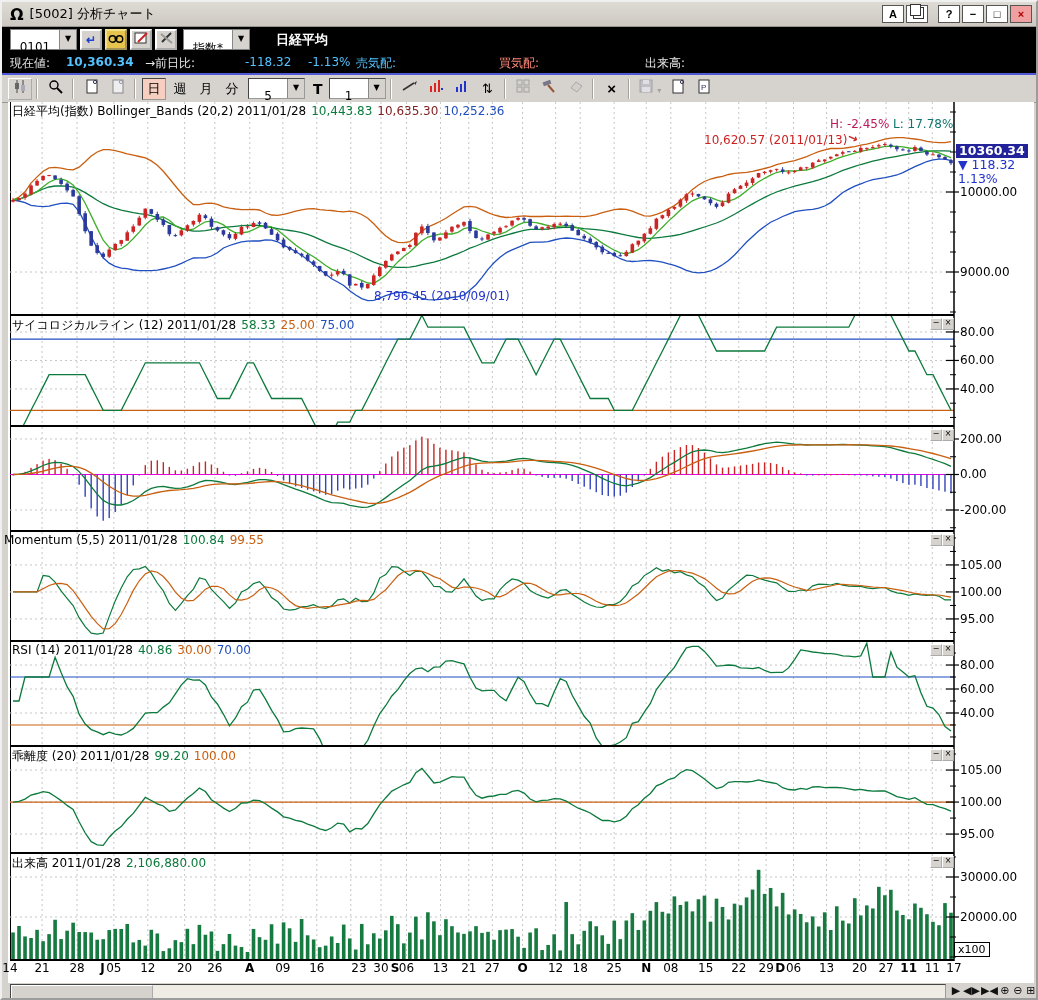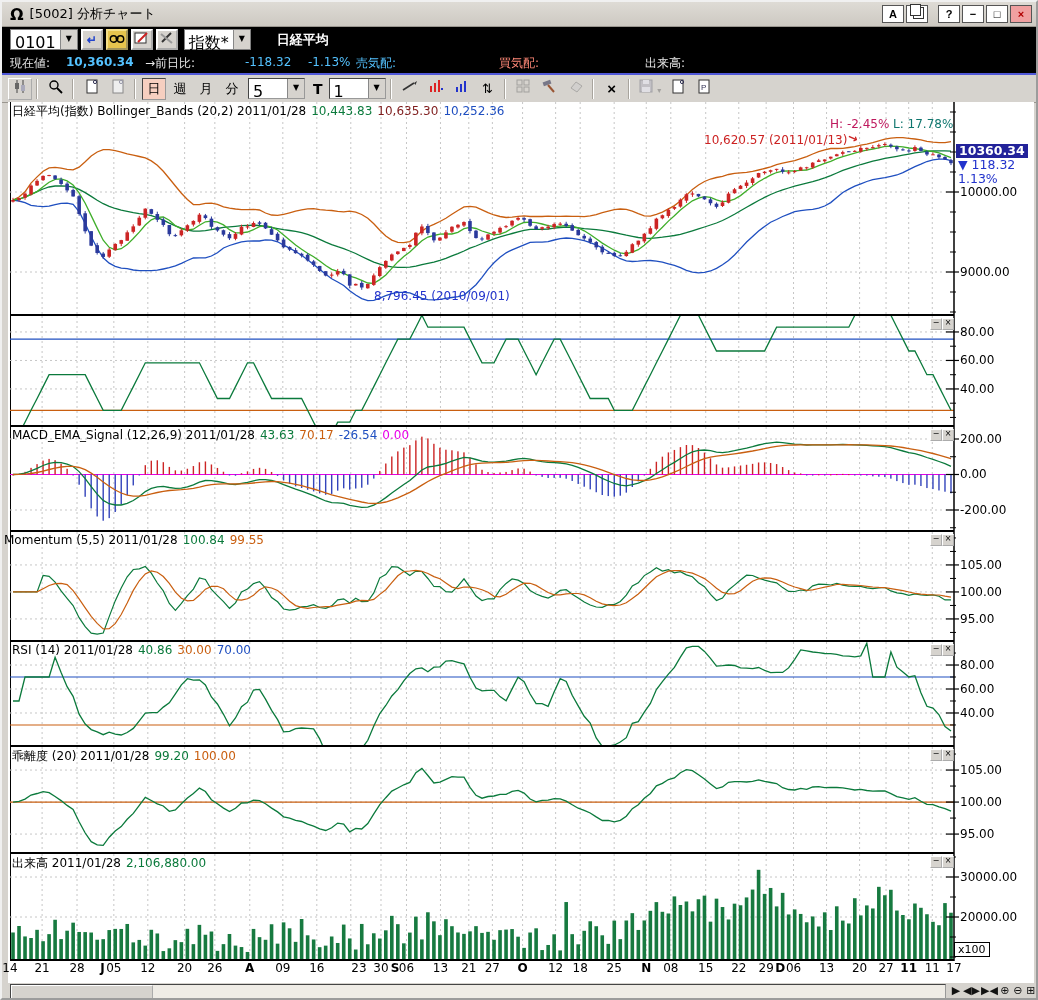--- a/index.html
+++ b/index.html
@@ -14,21 +14,21 @@
   .tb-buttons{position:absolute;right:4px;top:3px;display:flex;}
   .tbtn{width:22px;height:18px;margin-left:2px;background:#fff;border:1px solid #555;
     font-size:11px;font-weight:bold;line-height:15px;text-align:center;padding:0;cursor:default;}
   .tbtn.gap{margin-left:10px;}
   .tbtn.close{background:#f0a0a0;color:#b00000;}
   .copy-ic{display:inline-block;width:9px;height:10px;border:1px solid #333;position:relative;top:1px;left:1px;background:#fff;}
   .copy-ic:before{content:"";position:absolute;left:-4px;top:-4px;width:9px;height:10px;border:1px solid #333;background:#fff;}
   
   .toolbar1{position:absolute;left:0;top:25px;width:100%;height:25px;background:#000;display:flex;align-items:center;}
   .combo{display:flex;height:19px;background:#fff;border:1px solid #808080;margin-left:8px;}
-  .combo-val{padding:3px 4px;font-size:16px;min-width:40px;}
+  .combo-val{padding:10px 4px;font-size:12px;min-width:40px;text-align:center;}
   .combo-btn{width:16px;background:#d6d3ce;border-left:1px solid #888;font-size:8px;text-align:center;line-height:17px;color:#000;}
   .sbtn{width:22px;height:21px;margin-left:3px;background:#d6d3ce;border:2px outset #fff;padding:0;text-align:center;font-size:12px;line-height:16px;}
   .sbtn.gold{background:#e6c44e;border-color:#f5e08a;}
   .symbol-name{color:#fff;font-weight:bold;font-size:13px;margin-left:26px;}
   
   .statusbar{position:absolute;left:0;top:50px;width:100%;height:21px;background:#000;font-size:12px;}
   .statusbar span{position:absolute;top:3px;white-space:pre;}
   .st-white{color:#e8e8e8;} .st-cyan{color:#54c2ff;} .st-cyanb{color:#54c2ff;font-weight:bold;} .st-red{color:#ff8877;}
   .blue-line{position:absolute;left:0;top:71px;width:100%;height:2px;background:#5058d8;}
   
@@ -703,20 +703,21 @@
       <line x1="876.032" y1="0" x2="876.032" y2="109" stroke="#c6c6c6" stroke-width="1" stroke-dasharray="2 3"></line>
       <line x1="898.688" y1="0" x2="898.688" y2="109" stroke="#c6c6c6" stroke-width="1" stroke-dasharray="2 3"></line>
       <line x1="922.288" y1="0" x2="922.288" y2="109" stroke="#c6c6c6" stroke-width="1" stroke-dasharray="2 3"></line>
       <line x1="0" y1="15.958169934640527" x2="944" y2="15.958169934640527" stroke="#c6c6c6" stroke-width="1" stroke-dasharray="2 3"></line>
       <line x1="0" y1="44.45490196078432" x2="944" y2="44.45490196078432" stroke="#c6c6c6" stroke-width="1" stroke-dasharray="2 3"></line>
       <line x1="0" y1="72.95163398692812" x2="944" y2="72.95163398692812" stroke="#c6c6c6" stroke-width="1" stroke-dasharray="2 3"></line>
       <line x1="0" y1="23.082352941176474" x2="944" y2="23.082352941176474" stroke="#1f4fc0" stroke-width="1.2"></line>
       <line x1="0" y1="94.32418300653595" x2="944" y2="94.32418300653595" stroke="#c95f10" stroke-width="1.2"></line>
       <polyline points="3.0,129.9 9.0,118.1 15.0,106.2 21.0,94.3 27.1,82.5 33.1,70.6 39.1,58.7 45.1,58.7 51.1,58.7 57.1,58.7 63.1,58.7 69.1,58.7 75.2,58.7 81.2,70.6 87.2,82.5 93.2,94.3 99.2,94.3 105.2,94.3 111.2,94.3 117.2,82.5 123.3,70.6 129.3,58.7 135.3,46.8 141.3,46.8 147.3,46.8 153.3,46.8 159.3,46.8 165.4,46.8 171.4,46.8 177.4,46.8 183.4,46.8 189.4,46.8 195.4,58.7 201.4,70.6 207.4,82.5 213.5,82.5 219.5,82.5 225.5,70.6 231.5,58.7 237.5,46.8 243.5,46.8 249.5,58.7 255.5,70.6 261.6,82.5 267.6,82.5 273.6,82.5 279.6,82.5 285.6,82.5 291.6,82.5 297.6,94.3 303.6,106.2 309.7,118.1 315.7,129.9 321.7,118.1 327.7,106.2 333.7,106.2 339.7,106.2 345.7,94.3 351.7,94.3 357.8,82.5 363.8,70.6 369.8,58.7 375.8,46.8 381.8,35.0 387.8,23.1 393.8,23.1 399.8,23.1 405.9,11.2 411.9,-0.7 417.9,11.2 423.9,11.2 429.9,11.2 435.9,11.2 441.9,11.2 447.9,11.2 454.0,11.2 460.0,23.1 466.0,35.0 472.0,46.8 478.0,46.8 484.0,46.8 490.0,35.0 496.1,23.1 502.1,23.1 508.1,23.1 514.1,35.0 520.1,46.8 526.1,58.7 532.1,46.8 538.1,35.0 544.2,23.1 550.2,23.1 556.2,35.0 562.2,46.8 568.2,58.7 574.2,70.6 580.2,82.5 586.2,82.5 592.3,82.5 598.3,82.5 604.3,94.3 610.3,94.3 616.3,94.3 622.3,94.3 628.3,82.5 634.3,70.6 640.4,58.7 646.4,46.8 652.4,35.0 658.4,23.1 664.4,11.2 670.4,-0.7 676.4,-12.5 682.4,-12.5 688.5,-0.7 694.5,11.2 700.5,23.1 706.5,35.0 712.5,35.0 718.5,35.0 724.5,35.0 730.5,35.0 736.6,35.0 742.6,35.0 748.6,35.0 754.6,35.0 760.6,23.1 766.6,11.2 772.6,11.2 778.6,11.2 784.7,11.2 790.7,11.2 796.7,11.2 802.7,11.2 808.7,11.2 814.7,11.2 820.7,11.2 826.8,11.2 832.8,11.2 838.8,11.2 844.8,-0.7 850.8,-12.5 856.8,-12.5 862.8,-12.5 868.8,-12.5 874.9,-12.5 880.9,-0.7 886.9,11.2 892.9,23.1 898.9,35.0 904.9,35.0 910.9,46.8 916.9,58.7 923.0,58.7 929.0,70.6 935.0,82.5 941.0,94.3 " fill="none" stroke="#0b7a3c" stroke-width="1.3"></polyline>
     </svg>
+    <div class="panel-header" style="left: 10px; top: 315px;"><span>サイコロジカルライン (12) 2011/01/28</span><span style="color: rgb(11, 122, 60);">58.33</span><span style="color: rgb(201, 95, 16);">25.00</span><span style="color: rgb(31, 79, 192);">75.00</span></div>
     <div class="mini-btn" style="left: 928px; top: 316px;">−</div>
     <div class="mini-btn" style="left: 940px; top: 316px;">×</div>
     <svg width="944" height="103" class="panel-canvas" style="top: 425px;">
       <line x1="32.096000000000004" y1="0" x2="32.096000000000004" y2="103" stroke="#c6c6c6" stroke-width="1" stroke-dasharray="2 3"></line>
       <line x1="67.024" y1="0" x2="67.024" y2="103" stroke="#c6c6c6" stroke-width="1" stroke-dasharray="2 3"></line>
       <line x1="103.84" y1="0" x2="103.84" y2="103" stroke="#c6c6c6" stroke-width="1" stroke-dasharray="2 3"></line>
       <line x1="137.82399999999998" y1="0" x2="137.82399999999998" y2="103" stroke="#c6c6c6" stroke-width="1" stroke-dasharray="2 3"></line>
       <line x1="174.64" y1="0" x2="174.64" y2="103" stroke="#c6c6c6" stroke-width="1" stroke-dasharray="2 3"></line>
       <line x1="204.84799999999998" y1="0" x2="204.84799999999998" y2="103" stroke="#c6c6c6" stroke-width="1" stroke-dasharray="2 3"></line>
       <line x1="239.776" y1="0" x2="239.776" y2="103" stroke="#c6c6c6" stroke-width="1" stroke-dasharray="2 3"></line>
@@ -900,21 +901,20 @@
       <rect x="904.2171974522294" y="47.497501292434954" width="1.4" height="10.192052200896853" fill="#3344bb"></rect>
       <rect x="910.2299363057325" y="47.497501292434954" width="1.4" height="11.524996411224677" fill="#3344bb"></rect>
       <rect x="916.2426751592357" y="47.497501292434954" width="1.4" height="13.552654983172701" fill="#3344bb"></rect>
       <rect x="922.2554140127389" y="47.497501292434954" width="1.4" height="14.570907791110706" fill="#3344bb"></rect>
       <rect x="928.2681528662421" y="47.497501292434954" width="1.4" height="15.963529255169696" fill="#3344bb"></rect>
       <rect x="934.2808917197452" y="47.497501292434954" width="1.4" height="17.215163484940014" fill="#3344bb"></rect>
       <rect x="940.2936305732484" y="47.497501292434954" width="1.4" height="18.814713912850657" fill="#3344bb"></rect>
       <polyline points="3.0,47.5 9.0,47.1 15.0,46.1 21.0,43.8 27.1,41.3 33.1,38.5 39.1,36.3 45.1,35.3 51.1,35.6 57.1,37.1 63.1,39.5 69.1,44.6 75.2,51.6 81.2,59.6 87.2,67.1 93.2,73.4 99.2,76.7 105.2,78.0 111.2,78.0 117.2,76.3 123.3,73.5 129.3,69.5 135.3,64.6 141.3,61.4 147.3,59.8 153.3,59.3 159.3,60.5 165.4,61.4 171.4,61.1 177.4,59.8 183.4,57.9 189.4,55.2 195.4,53.5 201.4,53.7 207.4,54.5 213.5,55.7 219.5,57.2 225.5,57.5 231.5,56.4 237.5,55.3 243.5,53.8 249.5,52.7 255.5,52.6 261.6,53.5 267.6,55.2 273.6,57.7 279.6,59.9 285.6,62.1 291.6,64.1 297.6,66.4 303.6,68.7 309.7,71.4 315.7,74.0 321.7,75.6 327.7,75.9 333.7,76.3 339.7,78.4 345.7,79.3 351.7,80.4 357.8,80.2 363.8,78.1 369.8,74.7 375.8,70.6 381.8,66.0 387.8,61.7 393.8,57.5 399.8,53.5 405.9,48.2 411.9,43.0 417.9,40.0 423.9,39.1 429.9,38.0 435.9,36.3 441.9,34.2 447.9,32.2 454.0,30.4 460.0,30.8 466.0,32.5 472.0,34.2 478.0,34.9 484.0,35.1 490.0,34.7 496.1,34.2 502.1,33.0 508.1,31.8 514.1,31.3 520.1,32.2 526.1,33.6 532.1,34.6 538.1,35.4 544.2,35.7 550.2,36.0 556.2,36.8 562.2,38.3 568.2,40.4 574.2,42.8 580.2,45.3 586.2,48.2 592.3,51.4 598.3,54.0 604.3,56.5 610.3,58.2 616.3,58.8 622.3,57.7 628.3,56.2 634.3,53.7 640.4,50.6 646.4,46.5 652.4,42.7 658.4,38.8 664.4,35.4 670.4,31.5 676.4,27.7 682.4,24.8 688.5,23.3 694.5,23.0 700.5,23.7 706.5,25.1 712.5,25.7 718.5,24.8 724.5,23.7 730.5,22.4 736.6,21.2 742.6,19.7 748.6,18.0 754.6,16.7 760.6,15.8 766.6,15.2 772.6,15.6 778.6,16.4 784.7,17.2 790.7,17.4 796.7,18.0 802.7,17.9 808.7,17.8 814.7,17.9 820.7,17.8 826.8,17.7 832.8,17.5 838.8,17.6 844.8,17.9 850.8,18.0 856.8,18.4 862.8,18.8 868.8,19.2 874.9,19.6 880.9,20.7 886.9,22.3 892.9,24.0 898.9,25.7 904.9,26.7 910.9,28.3 916.9,30.5 923.0,32.4 929.0,34.5 935.0,36.7 941.0,39.3 " fill="none" stroke="#0b7a3c" stroke-width="1.3"></polyline>
       <polyline points="3.0,47.5 9.0,47.4 15.0,47.2 21.0,46.5 27.1,45.5 33.1,44.1 39.1,42.5 45.1,41.1 51.1,40.0 57.1,39.4 63.1,39.4 69.1,40.5 75.2,42.7 81.2,46.1 87.2,50.3 93.2,54.9 99.2,59.3 105.2,63.0 111.2,66.0 117.2,68.1 123.3,69.1 129.3,69.2 135.3,68.3 141.3,66.9 147.3,65.5 153.3,64.3 159.3,63.5 165.4,63.1 171.4,62.7 177.4,62.1 183.4,61.3 189.4,60.1 195.4,58.7 201.4,57.7 207.4,57.1 213.5,56.8 219.5,56.9 225.5,57.0 231.5,56.9 237.5,56.6 243.5,56.0 249.5,55.4 255.5,54.8 261.6,54.5 267.6,54.7 273.6,55.3 279.6,56.2 285.6,57.4 291.6,58.7 297.6,60.3 303.6,62.0 309.7,63.8 315.7,65.9 321.7,67.8 327.7,69.4 333.7,70.8 339.7,72.3 345.7,73.7 351.7,75.0 357.8,76.1 363.8,76.5 369.8,76.1 375.8,75.0 381.8,73.2 387.8,70.9 393.8,68.2 399.8,65.3 405.9,61.9 411.9,58.1 417.9,54.5 423.9,51.4 429.9,48.7 435.9,46.3 441.9,43.8 447.9,41.5 454.0,39.3 460.0,37.6 466.0,36.6 472.0,36.1 478.0,35.9 484.0,35.7 490.0,35.5 496.1,35.3 502.1,34.8 508.1,34.2 514.1,33.6 520.1,33.3 526.1,33.4 532.1,33.6 538.1,34.0 544.2,34.3 550.2,34.7 556.2,35.1 562.2,35.7 568.2,36.7 574.2,37.9 580.2,39.4 586.2,41.2 592.3,43.2 598.3,45.4 604.3,47.6 610.3,49.7 616.3,51.5 622.3,52.8 628.3,53.4 634.3,53.5 640.4,52.9 646.4,51.6 652.4,49.9 658.4,47.7 664.4,45.2 670.4,42.5 676.4,39.5 682.4,36.6 688.5,33.9 694.5,31.7 700.5,30.1 706.5,29.1 712.5,28.4 718.5,27.7 724.5,26.9 730.5,26.0 736.6,25.0 742.6,24.0 748.6,22.8 754.6,21.6 760.6,20.4 766.6,19.4 772.6,18.6 778.6,18.2 784.7,18.0 790.7,17.9 796.7,17.9 802.7,17.9 808.7,17.9 814.7,17.9 820.7,17.9 826.8,17.8 832.8,17.8 838.8,17.7 844.8,17.8 850.8,17.8 856.8,17.9 862.8,18.1 868.8,18.3 874.9,18.6 880.9,19.0 886.9,19.7 892.9,20.5 898.9,21.6 904.9,22.6 910.9,23.7 916.9,25.1 923.0,26.5 929.0,28.1 935.0,29.9 941.0,31.7 " fill="none" stroke="#c95f10" stroke-width="1.3"></polyline>
     </svg>
-    <div class="panel-header" style="left: 10px; top: 426px;"><span>MACD_EMA_Signal (12,26,9) 2011/01/28</span><span style="color: rgb(11, 122, 60);">43.63</span><span style="color: rgb(201, 95, 16);">70.17</span><span style="color: rgb(31, 79, 192);">-26.54</span><span style="color: rgb(232, 0, 232);">0.00</span></div>
     <div class="mini-btn" style="left: 928px; top: 427px;">−</div>
     <div class="mini-btn" style="left: 940px; top: 427px;">×</div>
     <svg width="944" height="108" class="panel-canvas" style="top: 530px;">
       <line x1="32.096000000000004" y1="0" x2="32.096000000000004" y2="108" stroke="#c6c6c6" stroke-width="1" stroke-dasharray="2 3"></line>
       <line x1="67.024" y1="0" x2="67.024" y2="108" stroke="#c6c6c6" stroke-width="1" stroke-dasharray="2 3"></line>
       <line x1="103.84" y1="0" x2="103.84" y2="108" stroke="#c6c6c6" stroke-width="1" stroke-dasharray="2 3"></line>
       <line x1="137.82399999999998" y1="0" x2="137.82399999999998" y2="108" stroke="#c6c6c6" stroke-width="1" stroke-dasharray="2 3"></line>
       <line x1="174.64" y1="0" x2="174.64" y2="108" stroke="#c6c6c6" stroke-width="1" stroke-dasharray="2 3"></line>
       <line x1="204.84799999999998" y1="0" x2="204.84799999999998" y2="108" stroke="#c6c6c6" stroke-width="1" stroke-dasharray="2 3"></line>
       <line x1="239.776" y1="0" x2="239.776" y2="108" stroke="#c6c6c6" stroke-width="1" stroke-dasharray="2 3"></line>

